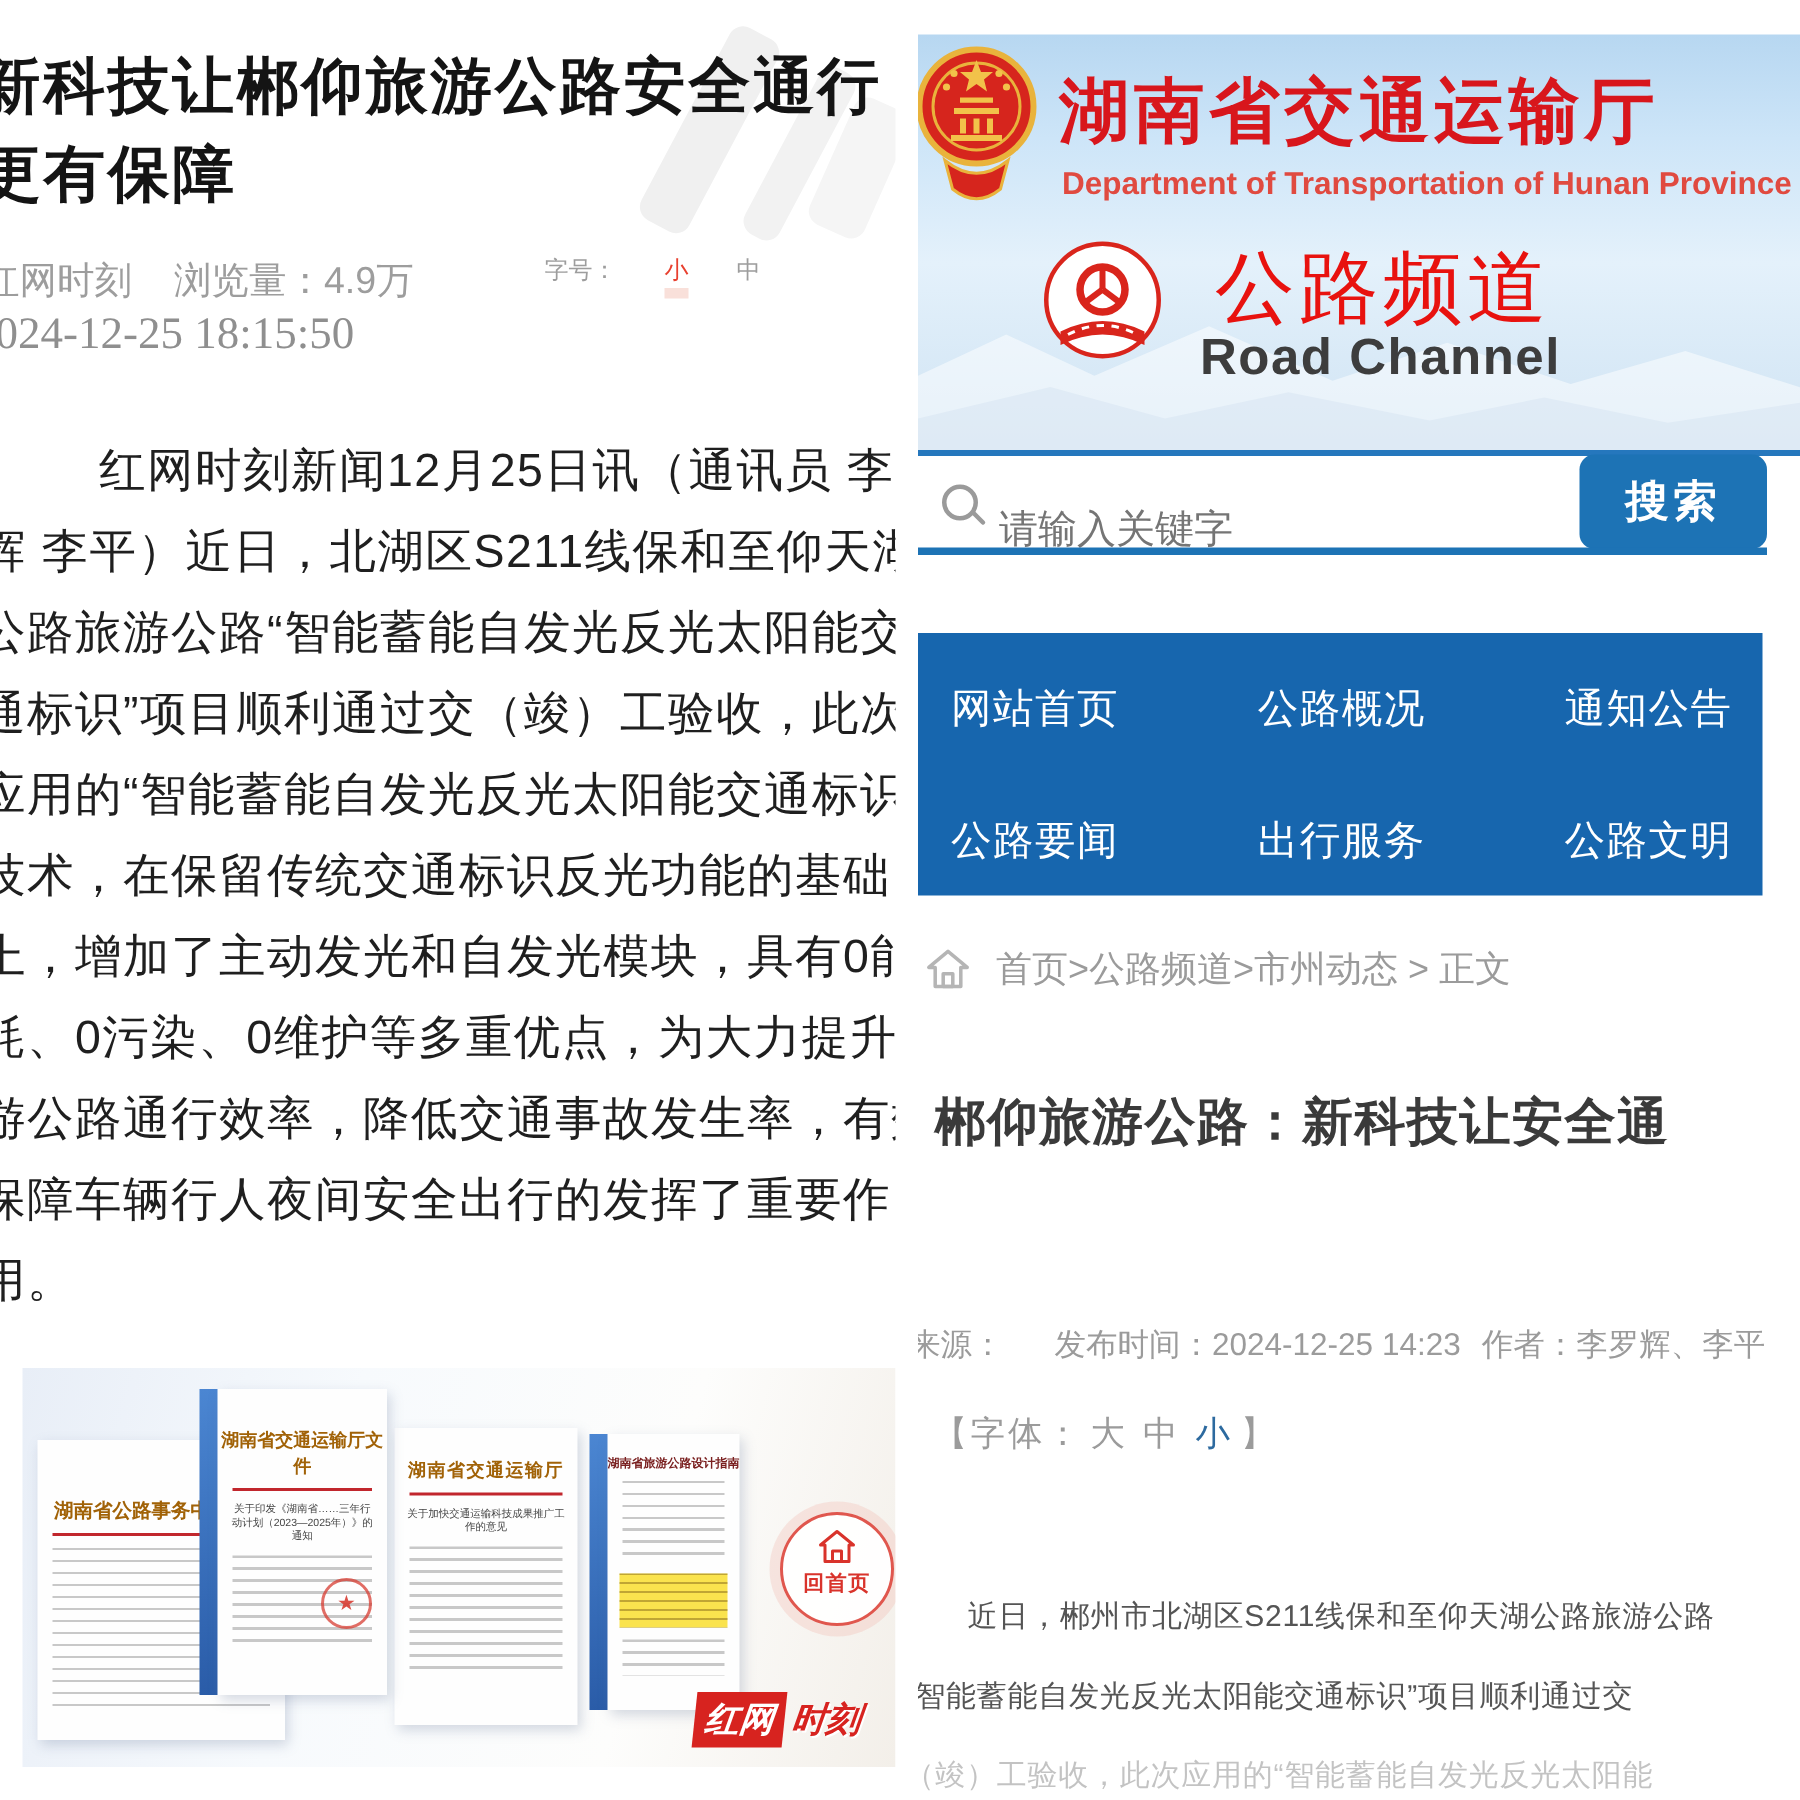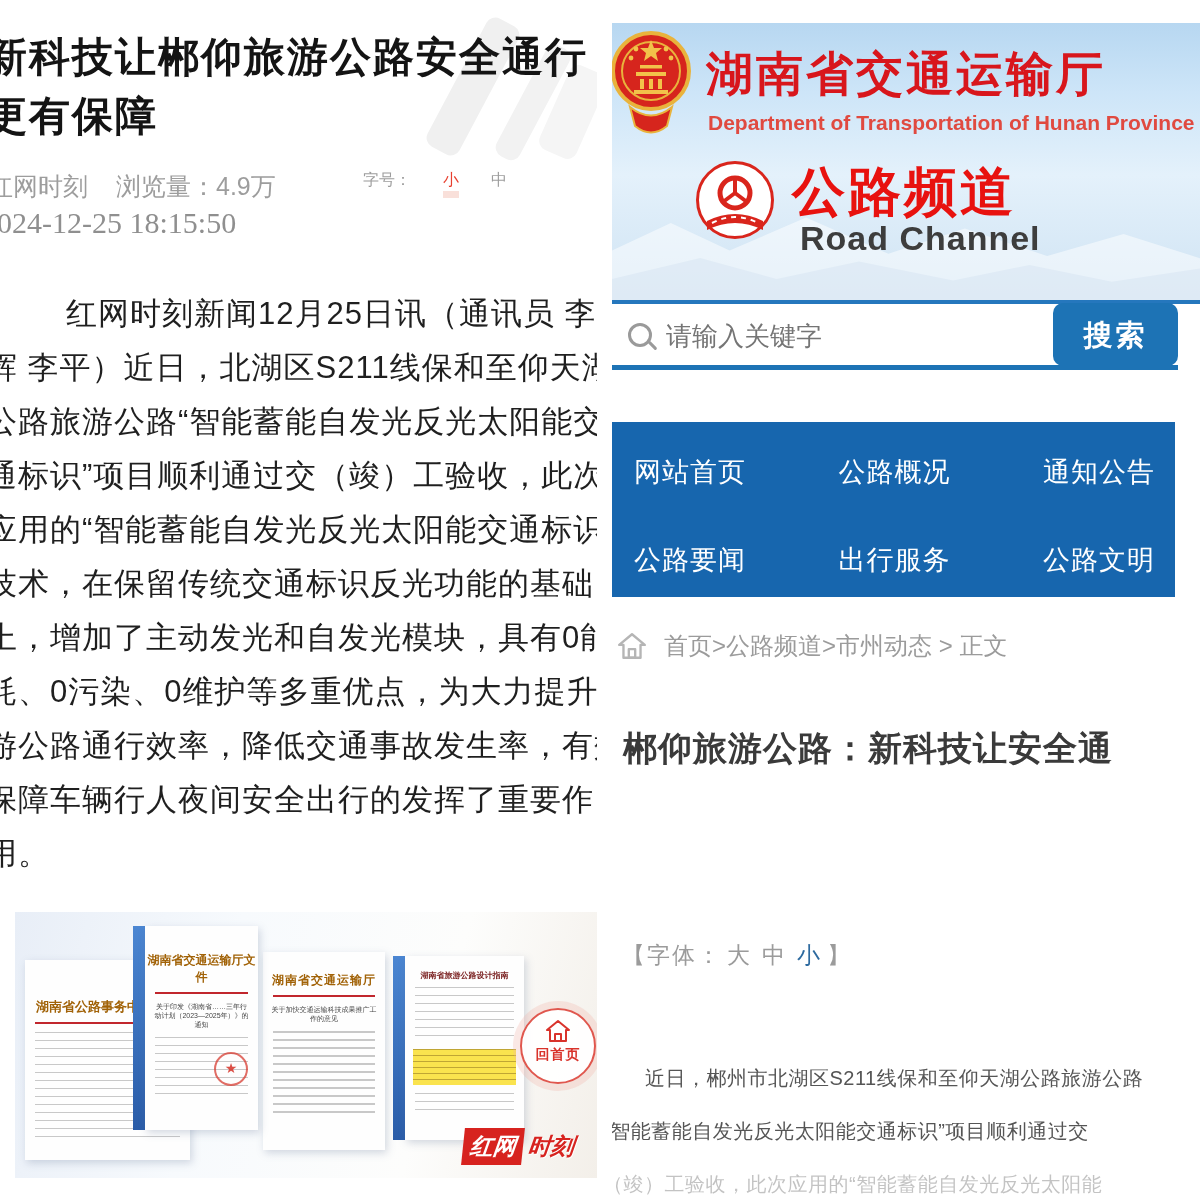--- a/index.html
+++ b/index.html
@@ -32,21 +32,21 @@
   .lp-image{position:absolute;left:15px;top:912px;width:582px;height:266px;overflow:hidden;
             background:linear-gradient(105deg,#e8eef7 0%,#f7fafd 35%,#fdfdfc 70%,#f3efe9 100%);}
   .doc{position:absolute;background:#fefefe;box-shadow:2px 3px 8px rgba(100,120,150,.28);overflow:hidden;}
   .doc-title{color:#a16207;font-weight:bold;text-align:center;font-family:"Liberation Serif",serif;}
   .doc1{left:10px;top:48px;width:165px;height:200px;z-index:1;}
   .doc1 .doc-title{font-size:13px;margin-top:38px;}
   .doc2{left:130px;top:14px;width:113px;height:204px;z-index:2;}
   .doc2 .doc-title{font-size:12px;margin-top:26px;}
   .doc3{left:248px;top:40px;width:122px;height:198px;z-index:1;}
   .doc3 .doc-title{font-size:12px;margin-top:20px;letter-spacing:1px;}
-  .doc4{left:390px;top:44px;width:119px;height:184px;z-index:1;}
+  .doc4{left:390px;top:44px;width:88px;height:184px;z-index:1;}
   .doc4 .doc-title{font-size:8px;color:#7a2020;margin-top:14px;font-family:"Liberation Sans",sans-serif;}
   .spine{position:absolute;width:14px;background:linear-gradient(180deg,#4b86d2,#2a5ca8);z-index:1;}
   .spine2{left:118px;top:14px;height:204px;}
   .spine4{left:378px;top:44px;height:184px;}
   .red-hr{height:2px;background:#c1272d;margin:6px 10px 8px;}
   .tiny{font-size:7px;color:#444;text-align:center;padding:0 8px;line-height:9px;}
   .doc-lines{margin:8px 10px 0;background:repeating-linear-gradient(180deg,#c8c8c8 0 1.5px,transparent 1.5px 8px);}
   .hl{margin:8px 8px 0;height:36px;background:#fae34e;
       background-image:repeating-linear-gradient(180deg,rgba(120,90,20,.45) 0 1px,transparent 1px 6px);}
   .stamp{position:absolute;right:10px;bottom:44px;width:30px;height:30px;border-radius:50%;
@@ -70,28 +70,28 @@
           background:linear-gradient(180deg,#b7d7f1 0%,#cde5f8 25%,#e4f1fb 55%,#cfe3f3 100%);}
   .mt1{position:absolute;bottom:0;left:0;width:100%;height:110px;background:rgba(255,255,255,.5);
        clip-path:polygon(0 100%,0 55%,10% 30%,20% 55%,33% 25%,47% 58%,60% 35%,74% 60%,87% 40%,100% 62%,100% 100%);}
   .mt2{position:absolute;bottom:0;left:0;width:100%;height:70px;background:rgba(140,175,212,.28);
        clip-path:polygon(0 100%,0 70%,15% 40%,28% 70%,42% 45%,58% 72%,71% 50%,85% 74%,100% 55%,100% 100%);}
   .site-name{position:absolute;left:94px;top:20px;font-size:47px;font-weight:900;color:#d8161c;
              letter-spacing:3px;white-space:nowrap;}
   .site-name-en{position:absolute;left:96px;top:88px;font-size:21px;font-weight:bold;color:#e04a40;white-space:nowrap;}
   .channel-logo{position:absolute;left:84px;top:138px;width:78px;height:78px;background:#fff;
                 border:3px solid #d9251c;border-radius:50%;box-sizing:border-box;}
-  .channel-name{position:absolute;left:180px;top:134px;font-size:53px;font-weight:700;color:#e8120f;
+  .channel-name{position:absolute;left:198px;top:134px;font-size:53px;font-weight:400;color:#e8120f;
                 letter-spacing:3px;white-space:nowrap;}
   .channel-en{position:absolute;left:188px;top:196px;font-size:34px;color:#3d3d3d;font-weight:bold;
               letter-spacing:1px;white-space:nowrap;}
   .search-row{position:absolute;left:0;top:306px;width:566px;height:64px;}
   .search-underline{position:absolute;left:0;top:59px;width:566px;height:5px;background:#1d73b5;}
   .search-input{position:absolute;left:0;top:0;width:441px;height:59px;background:#fff;}
-  .search-input input{position:absolute;left:52px;top:0;width:380px;height:59px;border:none;outline:none;
+  .search-input input{position:absolute;left:52px;top:16px;width:380px;height:59px;border:none;outline:none;
           font-size:26px;color:#777;background:transparent;font-family:"Liberation Sans",sans-serif;}
   .mag{position:absolute;left:16px;top:17px;width:18px;height:18px;border:3px solid #9a9a9a;border-radius:50%;}
   .mag::after{content:'';position:absolute;width:11px;height:3px;background:#9a9a9a;
               transform:rotate(45deg);right:-9px;bottom:-3px;border-radius:2px;}
   .search-btn{position:absolute;left:441px;top:-3px;width:125px;height:63px;background:#1d73b5;
               border-radius:10px;color:#fff;font-size:29px;font-weight:bold;text-align:center;
               line-height:63px;letter-spacing:3px;border:none;cursor:pointer;}
   .nav{position:absolute;left:0;top:422px;width:563px;height:175px;background:#1766ae;}
   .nav-row{position:absolute;left:22px;right:20px;display:flex;justify-content:space-between;
            color:#fff;font-size:27px;letter-spacing:1px;}
@@ -260,20 +260,23 @@
       <path d="M15 4 L3 14 H7 V26 H23 V26 H23 V14 H27 Z"></path>
       <rect x="12" y="18" width="6" height="8"></rect>
     </svg>
     <span>首页&gt;公路频道&gt;市州动态 &gt; 正文</span>
   </div>
 
   <div class="a-title">
     <div>郴仰旅游公路：新科技让安全通</div>
   </div>
 
+  <div class="a-meta">
+    <span>来源：</span><span class="g1">发布时间：</span><span>2024-12-25 14:23</span><span class="g2">作者：</span><span>李罗辉、李平</span>
+  </div>
 
   <div class="a-font">
     <span>【字体：</span><span class="fo">大</span><span class="fo">中</span><span class="fo fo-small">小</span><span>】</span>
   </div>
 
   <div class="a-body">
     <div class="ind">近日，郴州市北湖区S211线保和至仰天湖公路旅游公路</div>
     <div>“智能蓄能自发光反光太阳能交通标识”项目顺利通过交</div>
     <div class="faint">（竣）工验收，此次应用的“智能蓄能自发光反光太阳能</div>
   </div>

